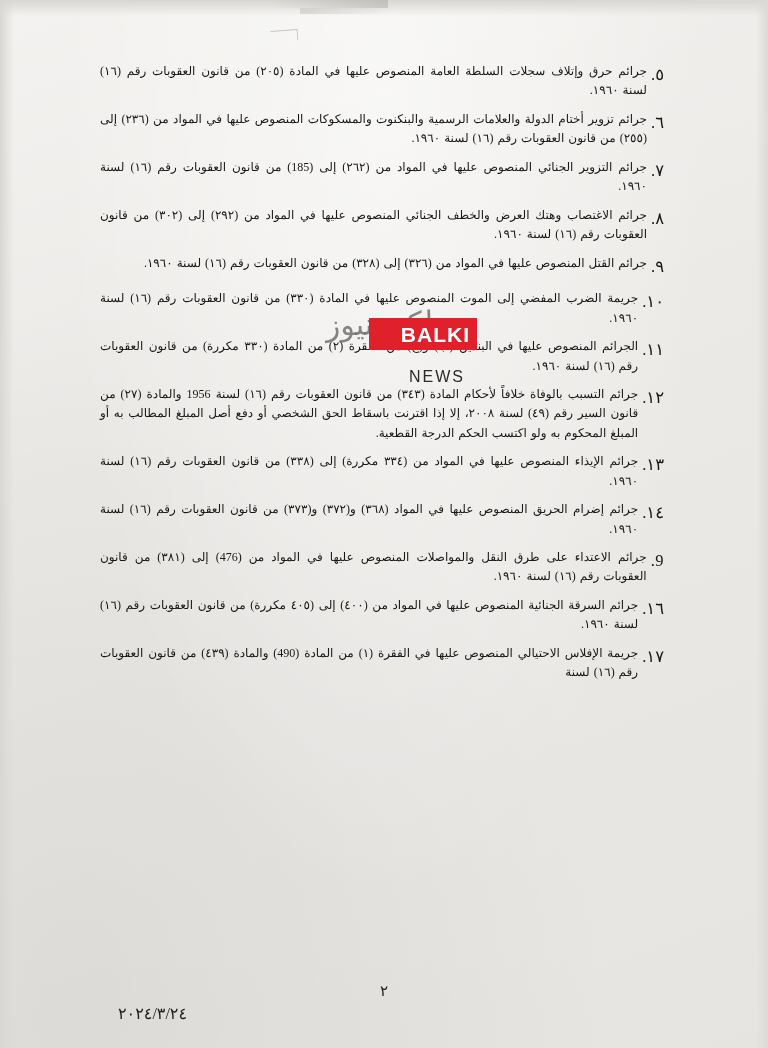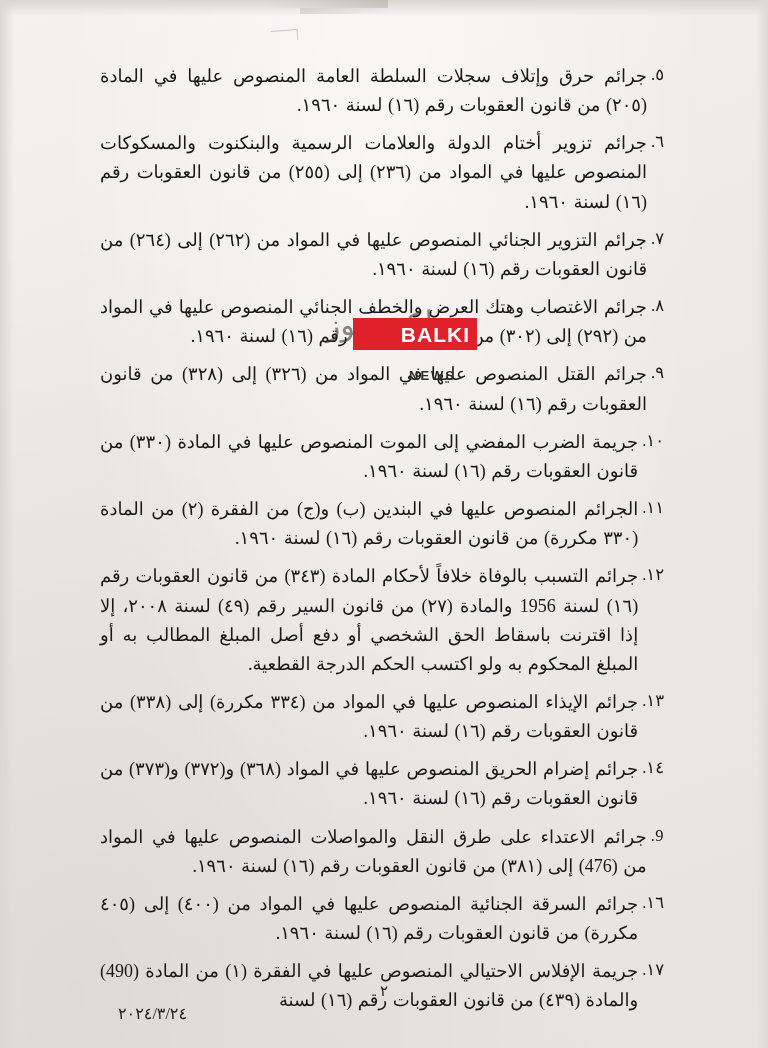--- a/index.html
+++ b/index.html
@@ -103,21 +103,21 @@
   .clause-num {
     flex: 0 0 auto;
     font-size: 16.5px;
     line-height: 1.62;
     white-space: nowrap;
     padding-left: 4px;
     letter-spacing: 0.5px;
   }
   .clause-text {
     flex: 1 1 auto;
-    font-size: 18px;
+    font-size: 12px;
     line-height: 1.62;
     text-align: justify;
     text-align-last: right;
     word-spacing: 1px;
   }
 
   .footer {
     position: absolute;
     left: 0;
     right: 0;
@@ -163,41 +163,41 @@
     white-space: nowrap;
     letter-spacing: -1px;
   }
   .wm-bar {
     position: relative;
     display: flex;
     align-items: center;
     background: #e0202b;
     height: 31px;
     padding: 16px 7px;
-    width: 124px;
+    width: 108px;
     box-sizing: border-box;
     margin-top: 18px;
   }
   .wm-bar span {
     color: #ffffff;
     font-family: "Liberation Sans", sans-serif;
     font-weight: bold;
     font-size: 21px;
     letter-spacing: 1px;
     line-height: 1;
   }
   .wm-news {
     position: absolute;
     top: 50px;
     left: 118px;
     font-family: "Liberation Sans", sans-serif;
-    font-size: 13px;
+    font-size: 16px;
     color: #2b2b2b;
     letter-spacing: 2px;
-    font-weight: bold;
+    font-weight: normal;
   }
   .wm-wrap {
     position: relative;
     width: 186px;
     height: 74px;
   }
 </style>
 </head>
 <body>
 
@@ -214,21 +214,21 @@
       <li class="clause">
         <span class="clause-num">٥.</span>
         <span class="clause-text">جرائم حرق وإتلاف سجلات السلطة العامة المنصوص عليها في المادة (٢٠٥) من قانون العقوبات رقم (١٦) لسنة ١٩٦٠.</span>
       </li>
       <li class="clause">
         <span class="clause-num">٦.</span>
         <span class="clause-text">جرائم تزوير أختام الدولة والعلامات الرسمية والبنكنوت والمسكوكات المنصوص عليها في المواد من (٢٣٦) إلى (٢٥٥) من قانون العقوبات رقم (١٦) لسنة ١٩٦٠.</span>
       </li>
       <li class="clause">
         <span class="clause-num">٧.</span>
-        <span class="clause-text">جرائم التزوير الجنائي المنصوص عليها في المواد من (٢٦٢) إلى (٢٦٤) من قانون العقوبات رقم (١٦) لسنة ١٩٦٠.</span>
+        <span class="clause-text">جرائم التزوير الجنائي المنصوص عليها في المواد من (٢٦٢) إلى (185) من قانون العقوبات رقم (١٦) لسنة ١٩٦٠.</span>
       </li>
       <li class="clause">
         <span class="clause-num">٨.</span>
         <span class="clause-text">جرائم الاغتصاب وهتك العرض والخطف الجنائي المنصوص عليها في المواد من (٢٩٢) إلى (٣٠٢) من قانون العقوبات رقم (١٦) لسنة ١٩٦٠.</span>
       </li>
       <li class="clause">
         <span class="clause-num">٩.</span>
         <span class="clause-text">جرائم القتل المنصوص عليها في المواد من (٣٢٦) إلى (٣٢٨) من قانون العقوبات رقم (١٦) لسنة ١٩٦٠.</span>
       </li>
       <li class="clause">

